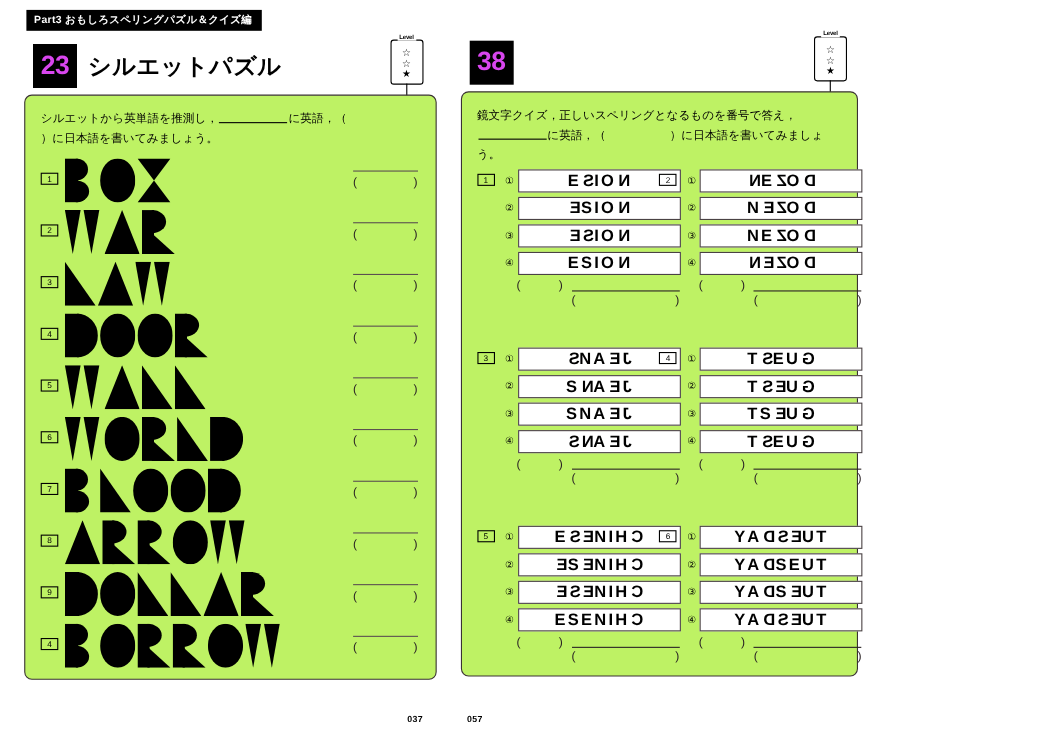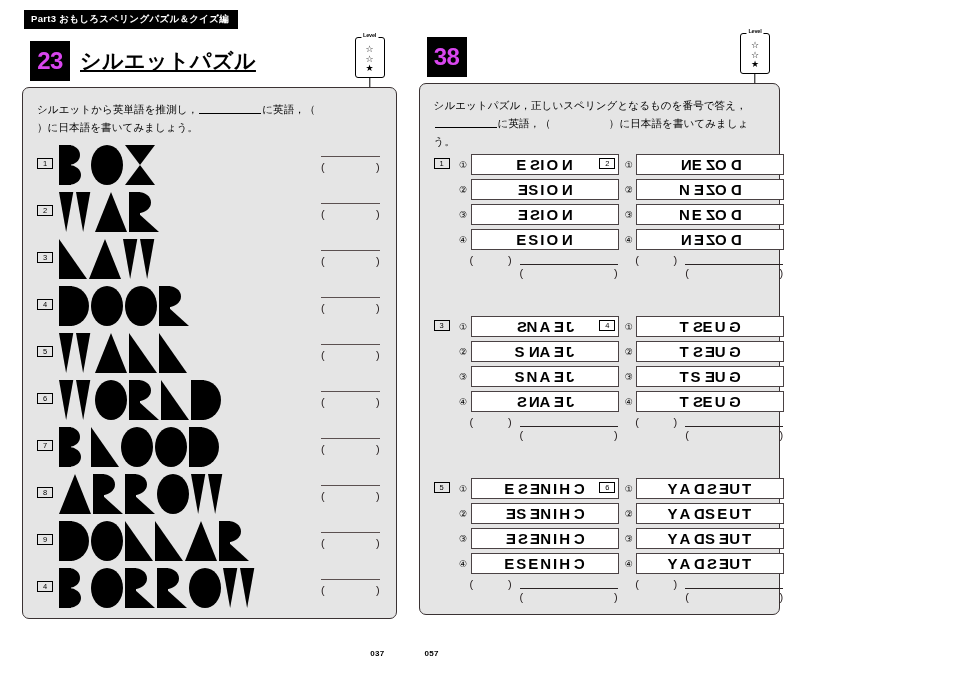--- a/index.html
+++ b/index.html
@@ -38,21 +38,20 @@
     width: 40px; height: 40px;
     background: #000; color: #d946ef;
     font-size: 24px; font-weight: bold;
     display: flex; align-items: center; justify-content: center;
     letter-spacing: -0.5px;
   }
   .chapter-title {
     position: absolute; left: 58px; top: 6px;
     font-size: 21px; font-weight: bold;
     letter-spacing: 0.5px;
-    text-decoration: underline;
   }
 
   
   .level-badge {
     position: absolute; top: -4px;
     width: 30px;
     border: 1.4px solid #000;
     border-radius: 3px;
     background: #fff;
     text-align: center;
@@ -72,21 +71,21 @@
     transform: translateX(-50%);
     width: 1.4px; height: 11px; background: #000;
   }
 
   
   .frame {
     border: 1.6px solid #3a3233;
     border-radius: 7px;
     padding: 12px 14px 10px 14px;
     position: relative;
-    background: #e5e5e5;
+    background: #bef264;
   }
   .frame-left { height: 532px; }
   .frame-right { height: 532px; }
 
   .instr {
     font-size: 10.5px;
     line-height: 18px;
     letter-spacing: 0.1px;
     margin-bottom: 4px;
   }
@@ -565,21 +564,21 @@
         <span class="lvl-label">Level</span>
         <span class="star">☆</span>
         <span class="star">☆</span>
         <span class="star">★</span>
         <span class="lvl-stem"></span>
       </div>
     </div>
 
     <div class="frame frame-right">
       <div class="instr">
-        <span>シルエットパズル，正しいスペリングとなるものを番号で答え，</span><span class="blankline"></span><span>に英語，（</span><span class="gap"></span><span>）に日本語を書いてみましょう。</span>
+        <span>鏡文字クイズ，正しいスペリングとなるものを番号で答え，</span><span class="blankline"></span><span>に英語，（</span><span class="gap"></span><span>）に日本語を書いてみましょう。</span>
       </div>
 
       <div class="mirror-grid">
           <div class="mirror-cell">
             <div class="qnum">1</div>
             <div class="mirror-body">
               <div class="opt-row">
                 <span class="opt-num">①</span>
        <span class="opt-box">
          <span class="mirror-text"><span class="nrm">E</span><span class="mir">S</span><span class="nrm">I</span><span class="nrm">O</span><span class="mir">N</span></span>

